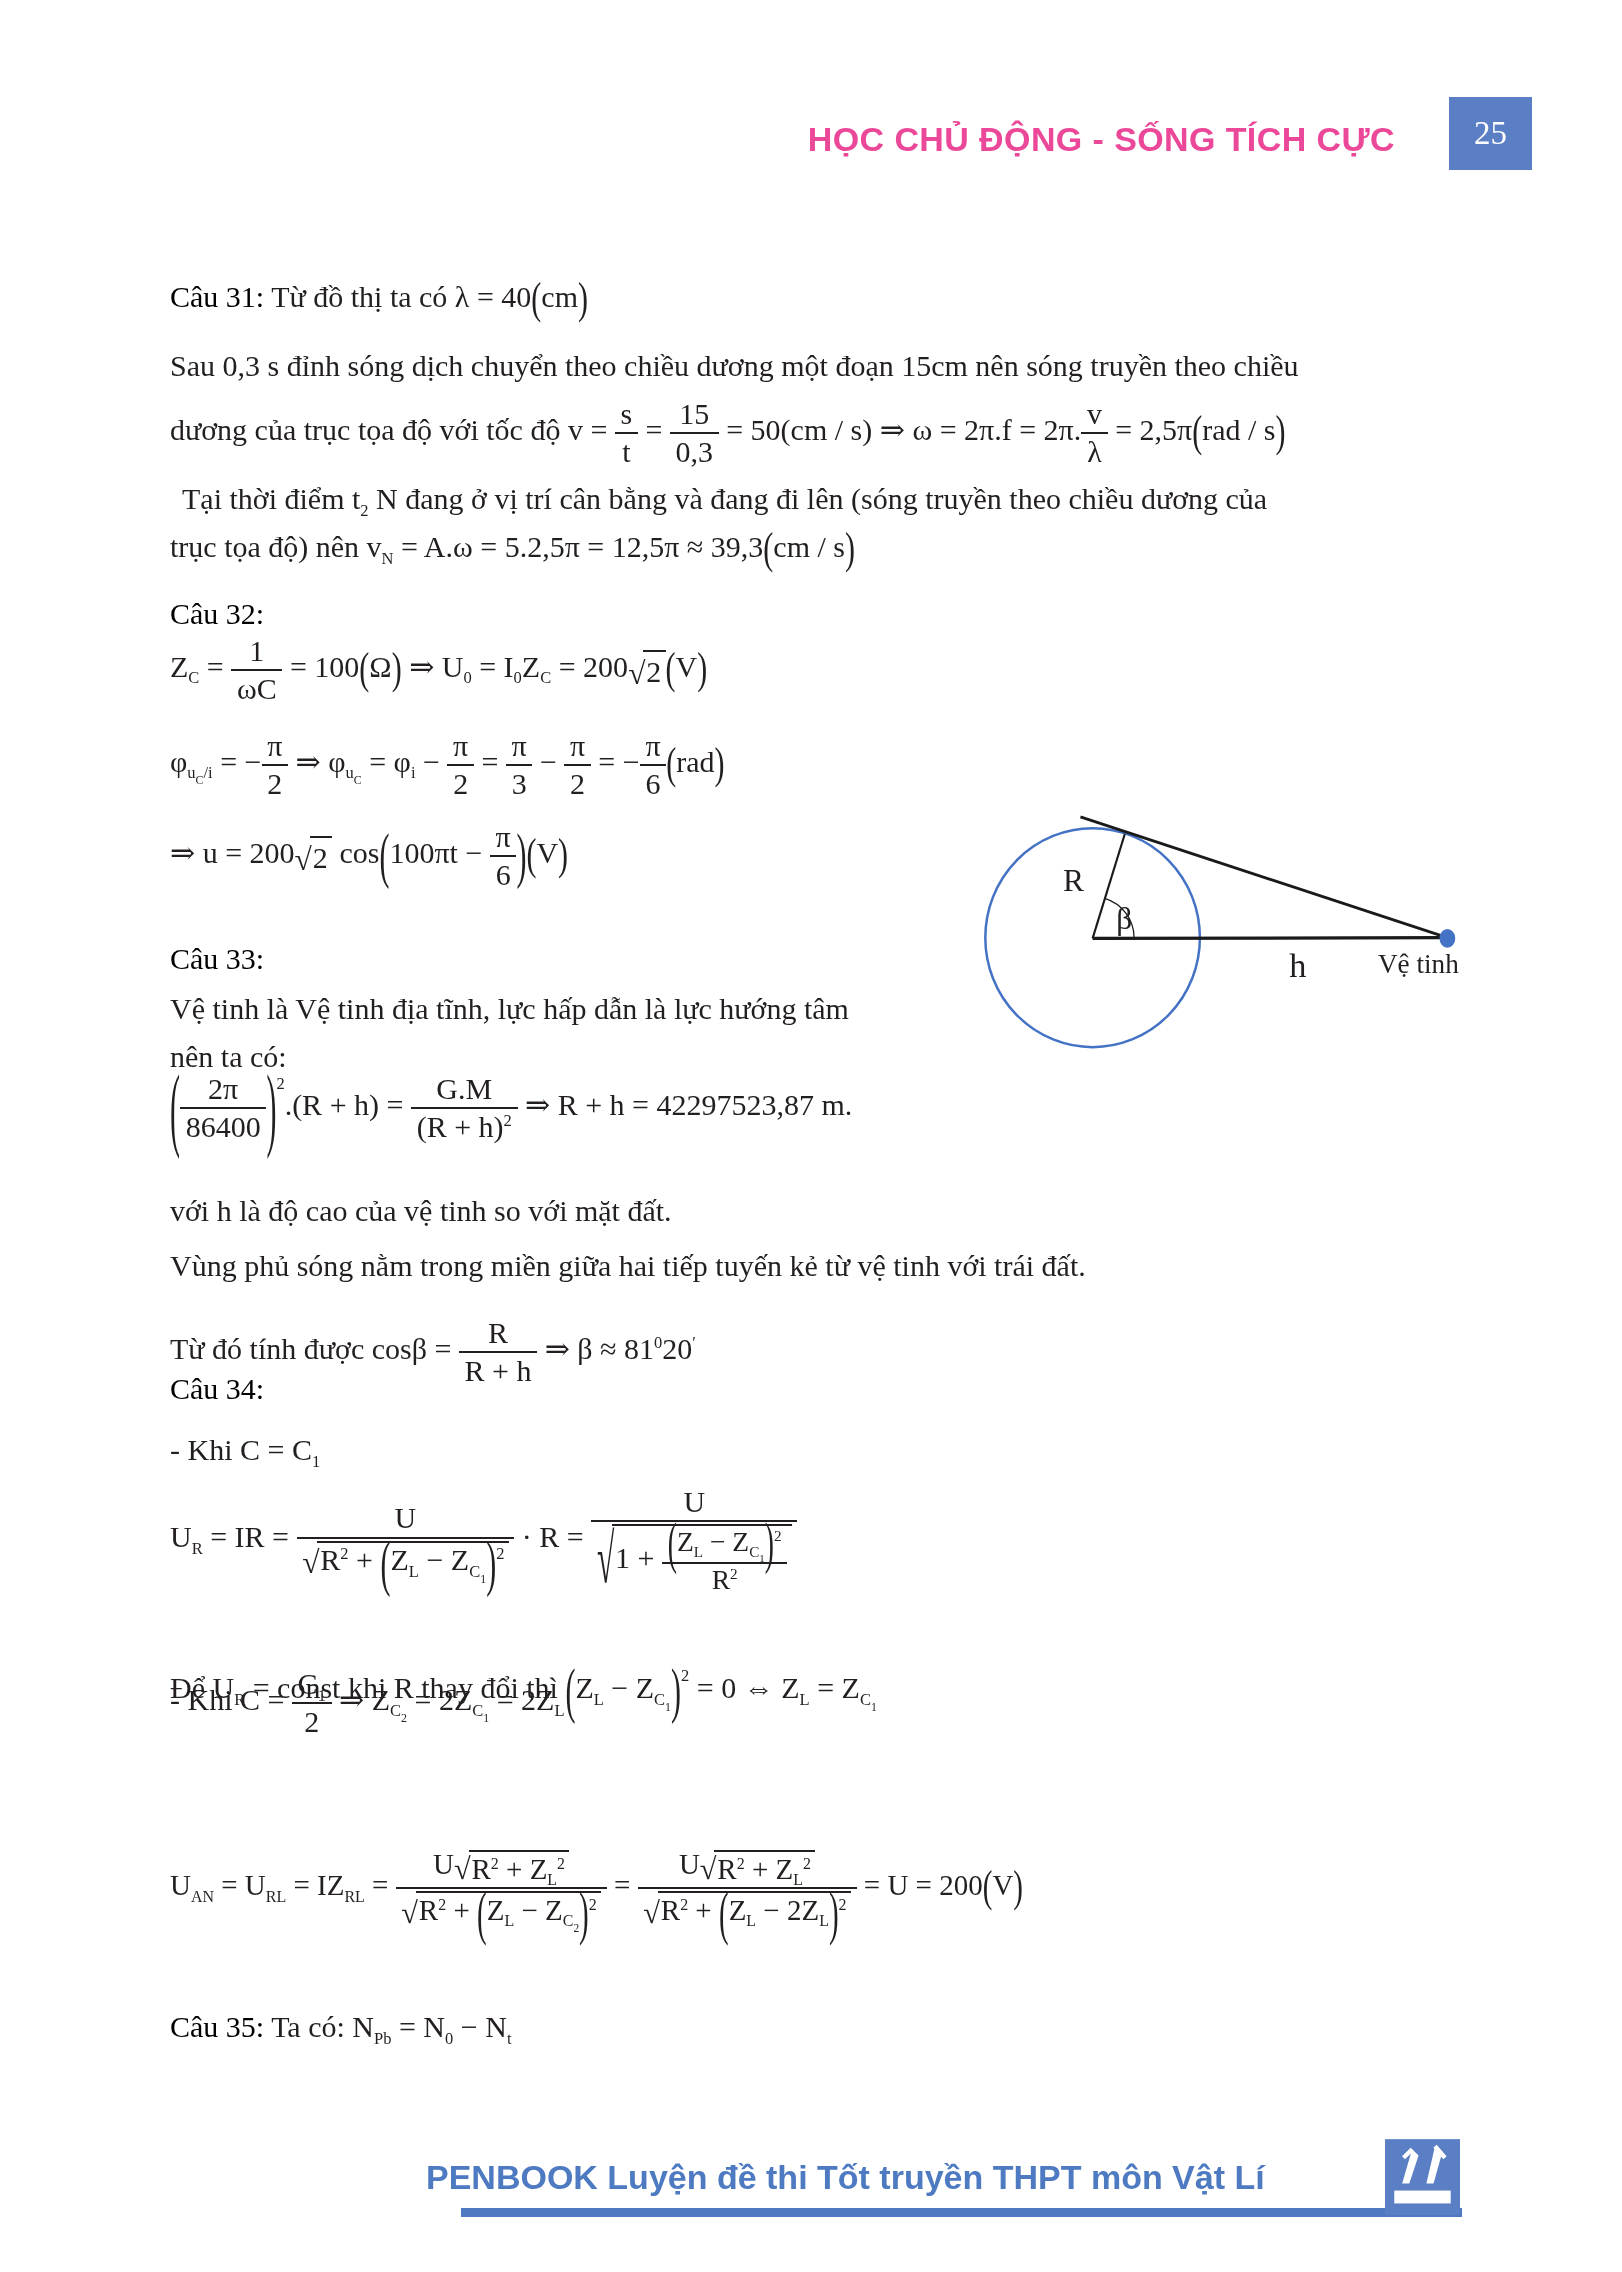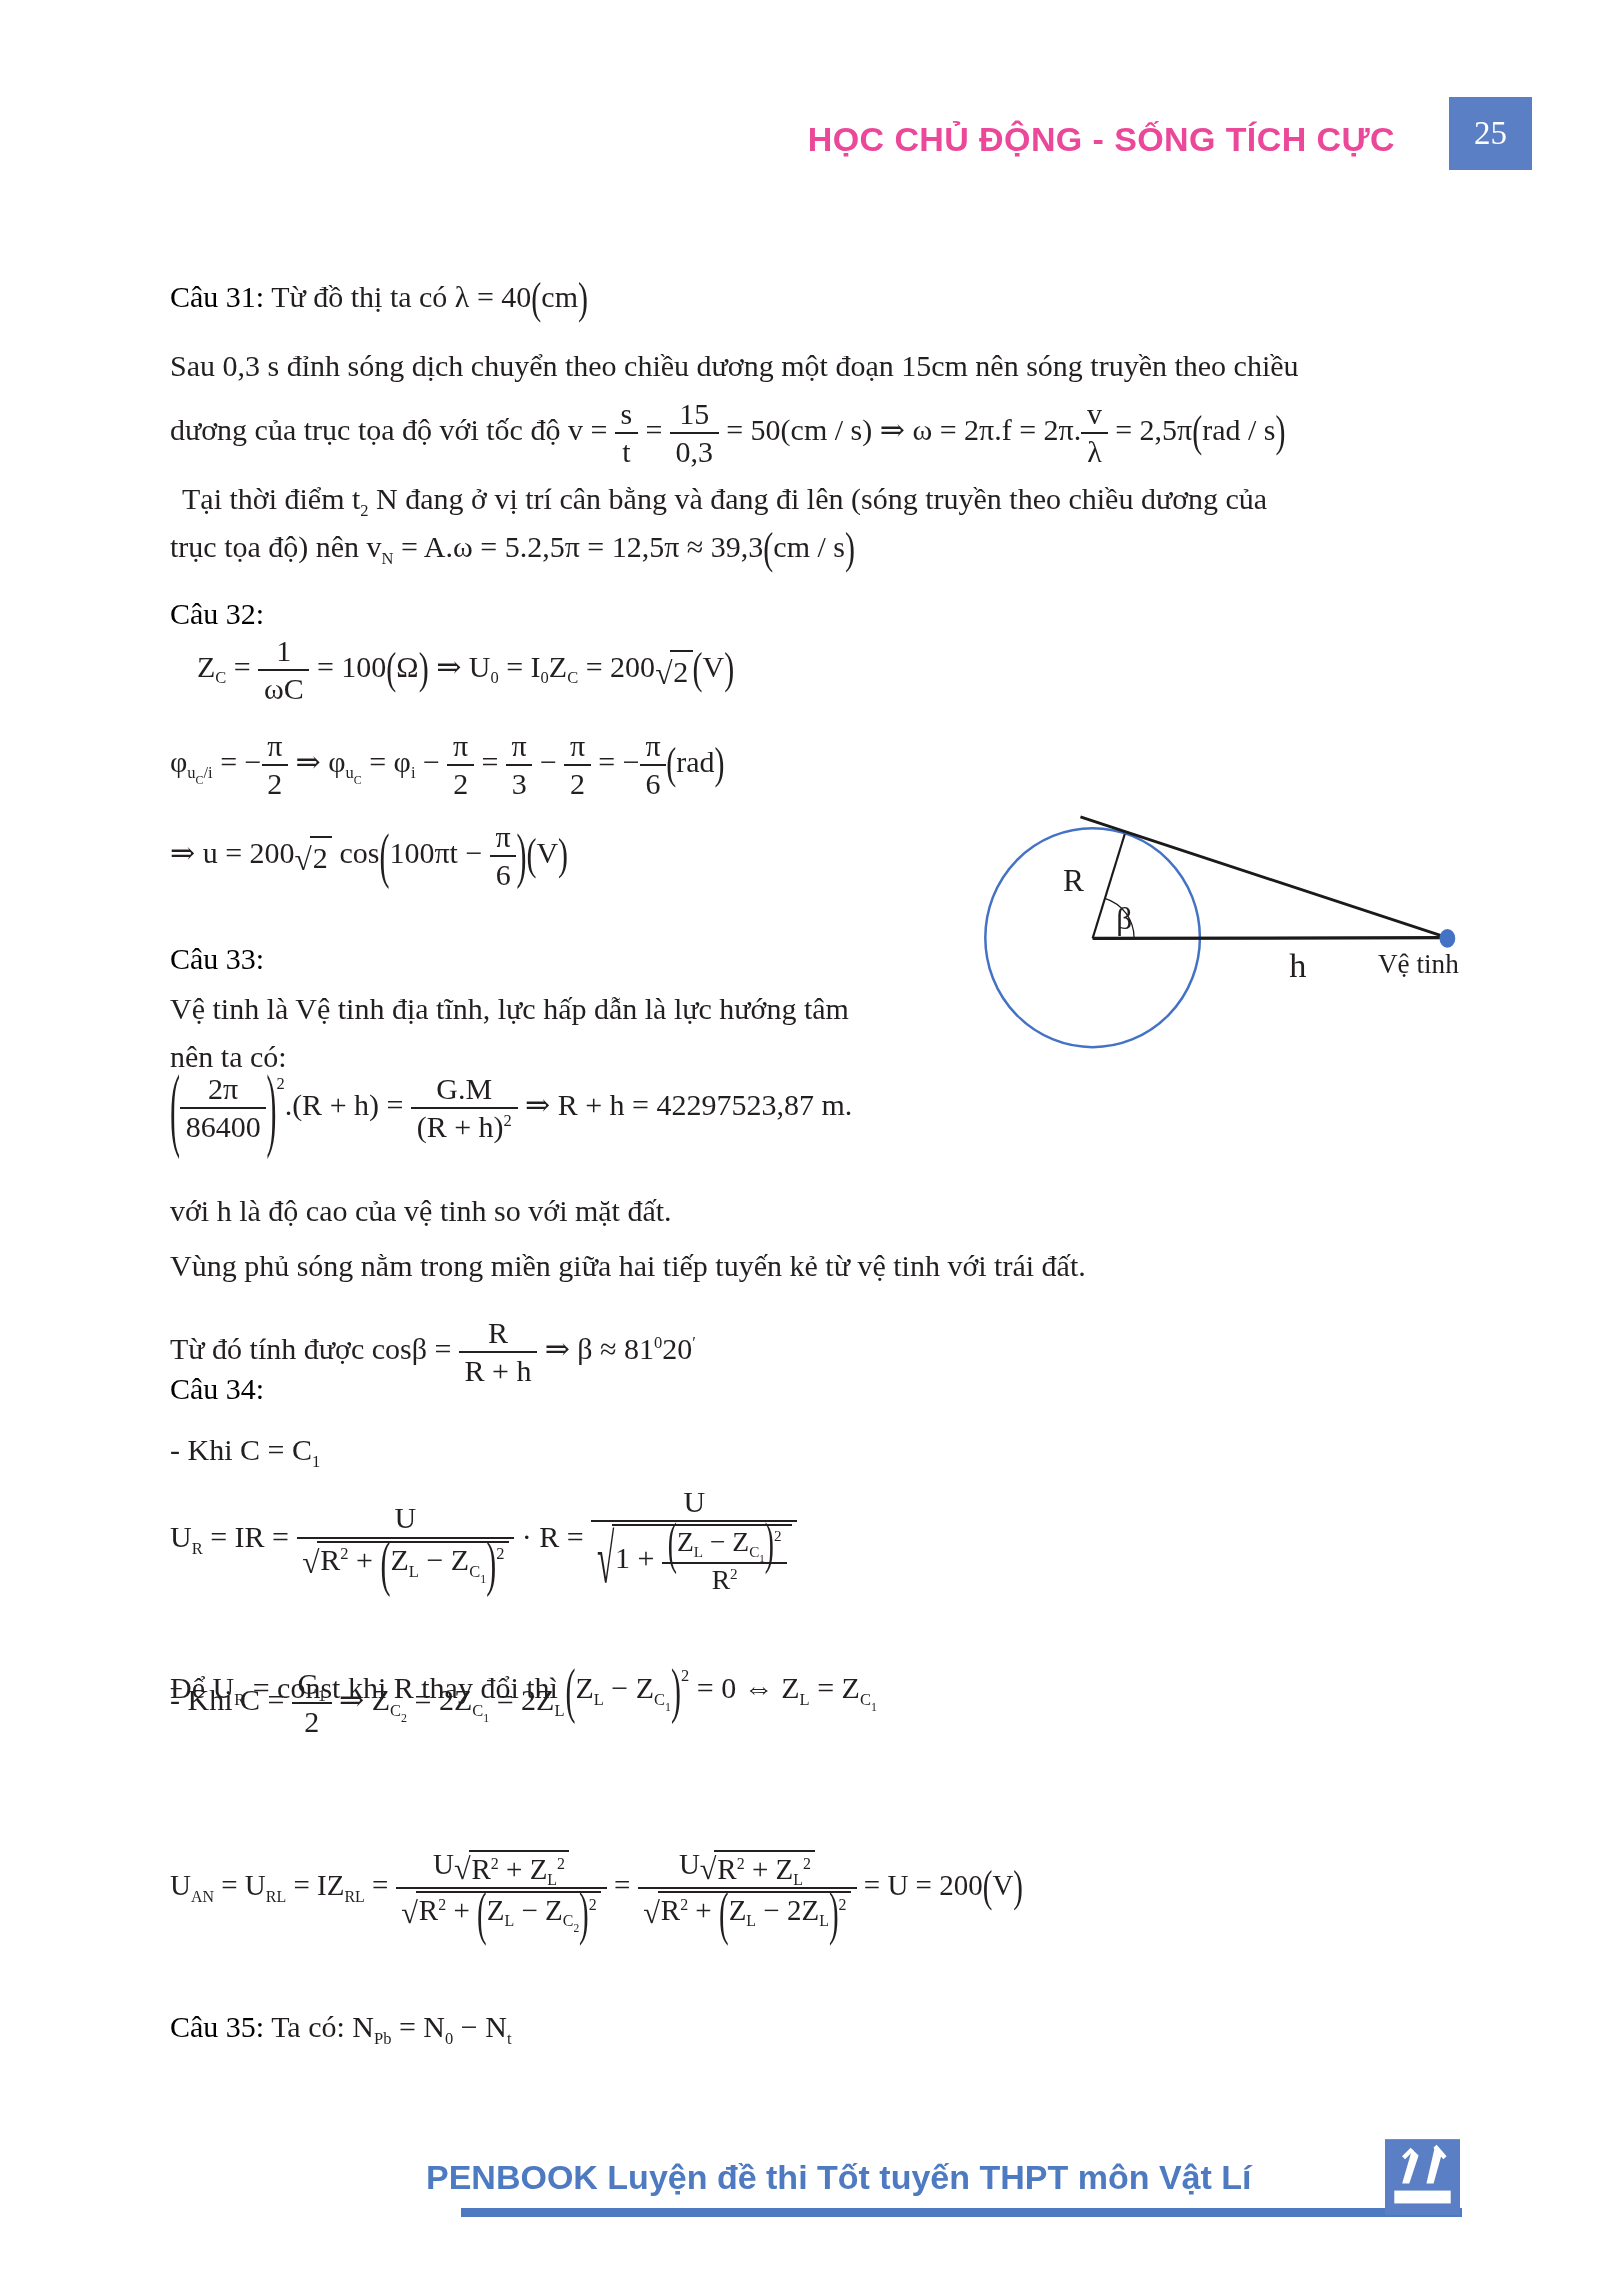--- a/index.html
+++ b/index.html
@@ -61,21 +61,21 @@
     <span class="qlabel">Câu 31:</span><span> Từ đồ thị ta có λ = 40<span class="bp">(</span>cm<span class="bp">)</span></span>
   </div>
   <div class="line" style="top:348px;">Sau 0,3 s đỉnh sóng dịch chuyển theo chiều dương một đoạn 15cm nên sóng truyền theo chiều</div>
   <div class="line" style="top:398px;">dương của trục tọa độ với tốc độ v = <span class="frac"><span class="num">s</span><span class="den">t</span></span> = <span class="frac"><span class="num">15</span><span class="den">0,3</span></span> = 50(cm / s) ⇒ ω = 2π.f = 2π.<span class="frac"><span class="num">v</span><span class="den">λ</span></span> = 2,5π<span class="bp">(</span>rad / s<span class="bp">)</span></div>
   <div class="line" style="top:481px;margin-left:12px;">Tại thời điểm t<sub>2</sub>  N đang ở vị trí cân bằng và đang đi lên (sóng truyền theo chiều dương của</div>
   <div class="line" style="top:529px;">trục tọa độ) nên v<sub>N</sub> = A.ω = 5.2,5π = 12,5π ≈ 39,3<span class="bp">(</span>cm / s<span class="bp">)</span></div>
 
   <div class="line" style="top:596px;">
     <span class="qlabel">Câu 32:</span>
   </div>
-  <div class="line" style="top:635px;margin-left:27px;">Z<sub>C</sub> = <span class="frac"><span class="num">1</span><span class="den">ωC</span></span> = 100<span class="bp">(</span>Ω<span class="bp">)</span> ⇒ U<sub>0</sub> = I<sub>0</sub>Z<sub>C</sub> = 200<span class="sqrt">
+  <div class="line" style="top:635px;">Z<sub>C</sub> = <span class="frac"><span class="num">1</span><span class="den">ωC</span></span> = 100<span class="bp">(</span>Ω<span class="bp">)</span> ⇒ U<sub>0</sub> = I<sub>0</sub>Z<sub>C</sub> = 200<span class="sqrt">
         <span class="rad">√</span>
         <span class="bar">2</span>
       </span><span class="bp">(</span>V<span class="bp">)</span></div>
   <div class="line" style="top:730px;">φ<sub>u<sub>C</sub>/i</sub> = −<span class="frac"><span class="num">π</span><span class="den">2</span></span> ⇒ φ<sub>u<sub>C</sub></sub> = φ<sub>i</sub> − <span class="frac"><span class="num">π</span><span class="den">2</span></span> = <span class="frac"><span class="num">π</span><span class="den">3</span></span> − <span class="frac"><span class="num">π</span><span class="den">2</span></span> = −<span class="frac"><span class="num">π</span><span class="den">6</span></span><span class="bp">(</span>rad<span class="bp">)</span></div>
   <div class="line" style="top:821px;">⇒ u = 200<span class="sqrt">
         <span class="rad">√</span>
         <span class="bar">2</span>
       </span> cos<span class="bp2">(</span>100πt − <span class="frac"><span class="num">π</span><span class="den">6</span></span><span class="bp2">)</span><span class="bp">(</span>V<span class="bp">)</span></div>
 
   <div class="line" style="top:941px;">
@@ -125,21 +125,21 @@
             <span class="bar">R<sup>2</sup> + Z<sub>L</sub><sup>2</sup></span>
           </span></span><span class="den"><span class="sqrt">
             <span class="rad">√</span>
             <span class="bar">R<sup>2</sup> + <span class="bp2">(</span>Z<sub>L</sub> − 2Z<sub>L</sub><span class="bp2">)</span><sup>2</sup></span>
           </span></span></span> = U = 200<span class="bp">(</span>V<span class="bp">)</span></div>
 
   <div class="line" style="top:2009px;">
     <span class="qlabel">Câu 35:</span><span> Ta có:  N<sub>Pb</sub> = N<sub>0</sub> − N<sub>t</sub></span>
   </div>
 
-  <div class="footer-text">PENBOOK Luyện đề thi Tốt tuyến THPT môn Vật Lí</div>
+  <div class="footer-text">PENBOOK Luyện đề thi Tốt truyền THPT môn Vật Lí</div>
   <div class="footer-bar"></div>
   <svg class="footer-logo" viewBox="0 0 105 106">
     <rect x="0" y="0" width="105" height="106" fill="#5b7fc4"></rect>
     <path d="M24,62 L38,14 L47,23 L34,62 Z" fill="#ffffff"></path>
     <path d="M58,62 L70,10 L80,19 L68,62 Z" fill="#ffffff"></path>
     <path d="M38,14 L26,26" stroke="#ffffff" stroke-width="6"></path>
     <path d="M70,10 L84,26" stroke="#ffffff" stroke-width="6"></path>
     <rect x="13" y="72" width="79" height="18" fill="#ffffff"></rect>
   </svg>
 

